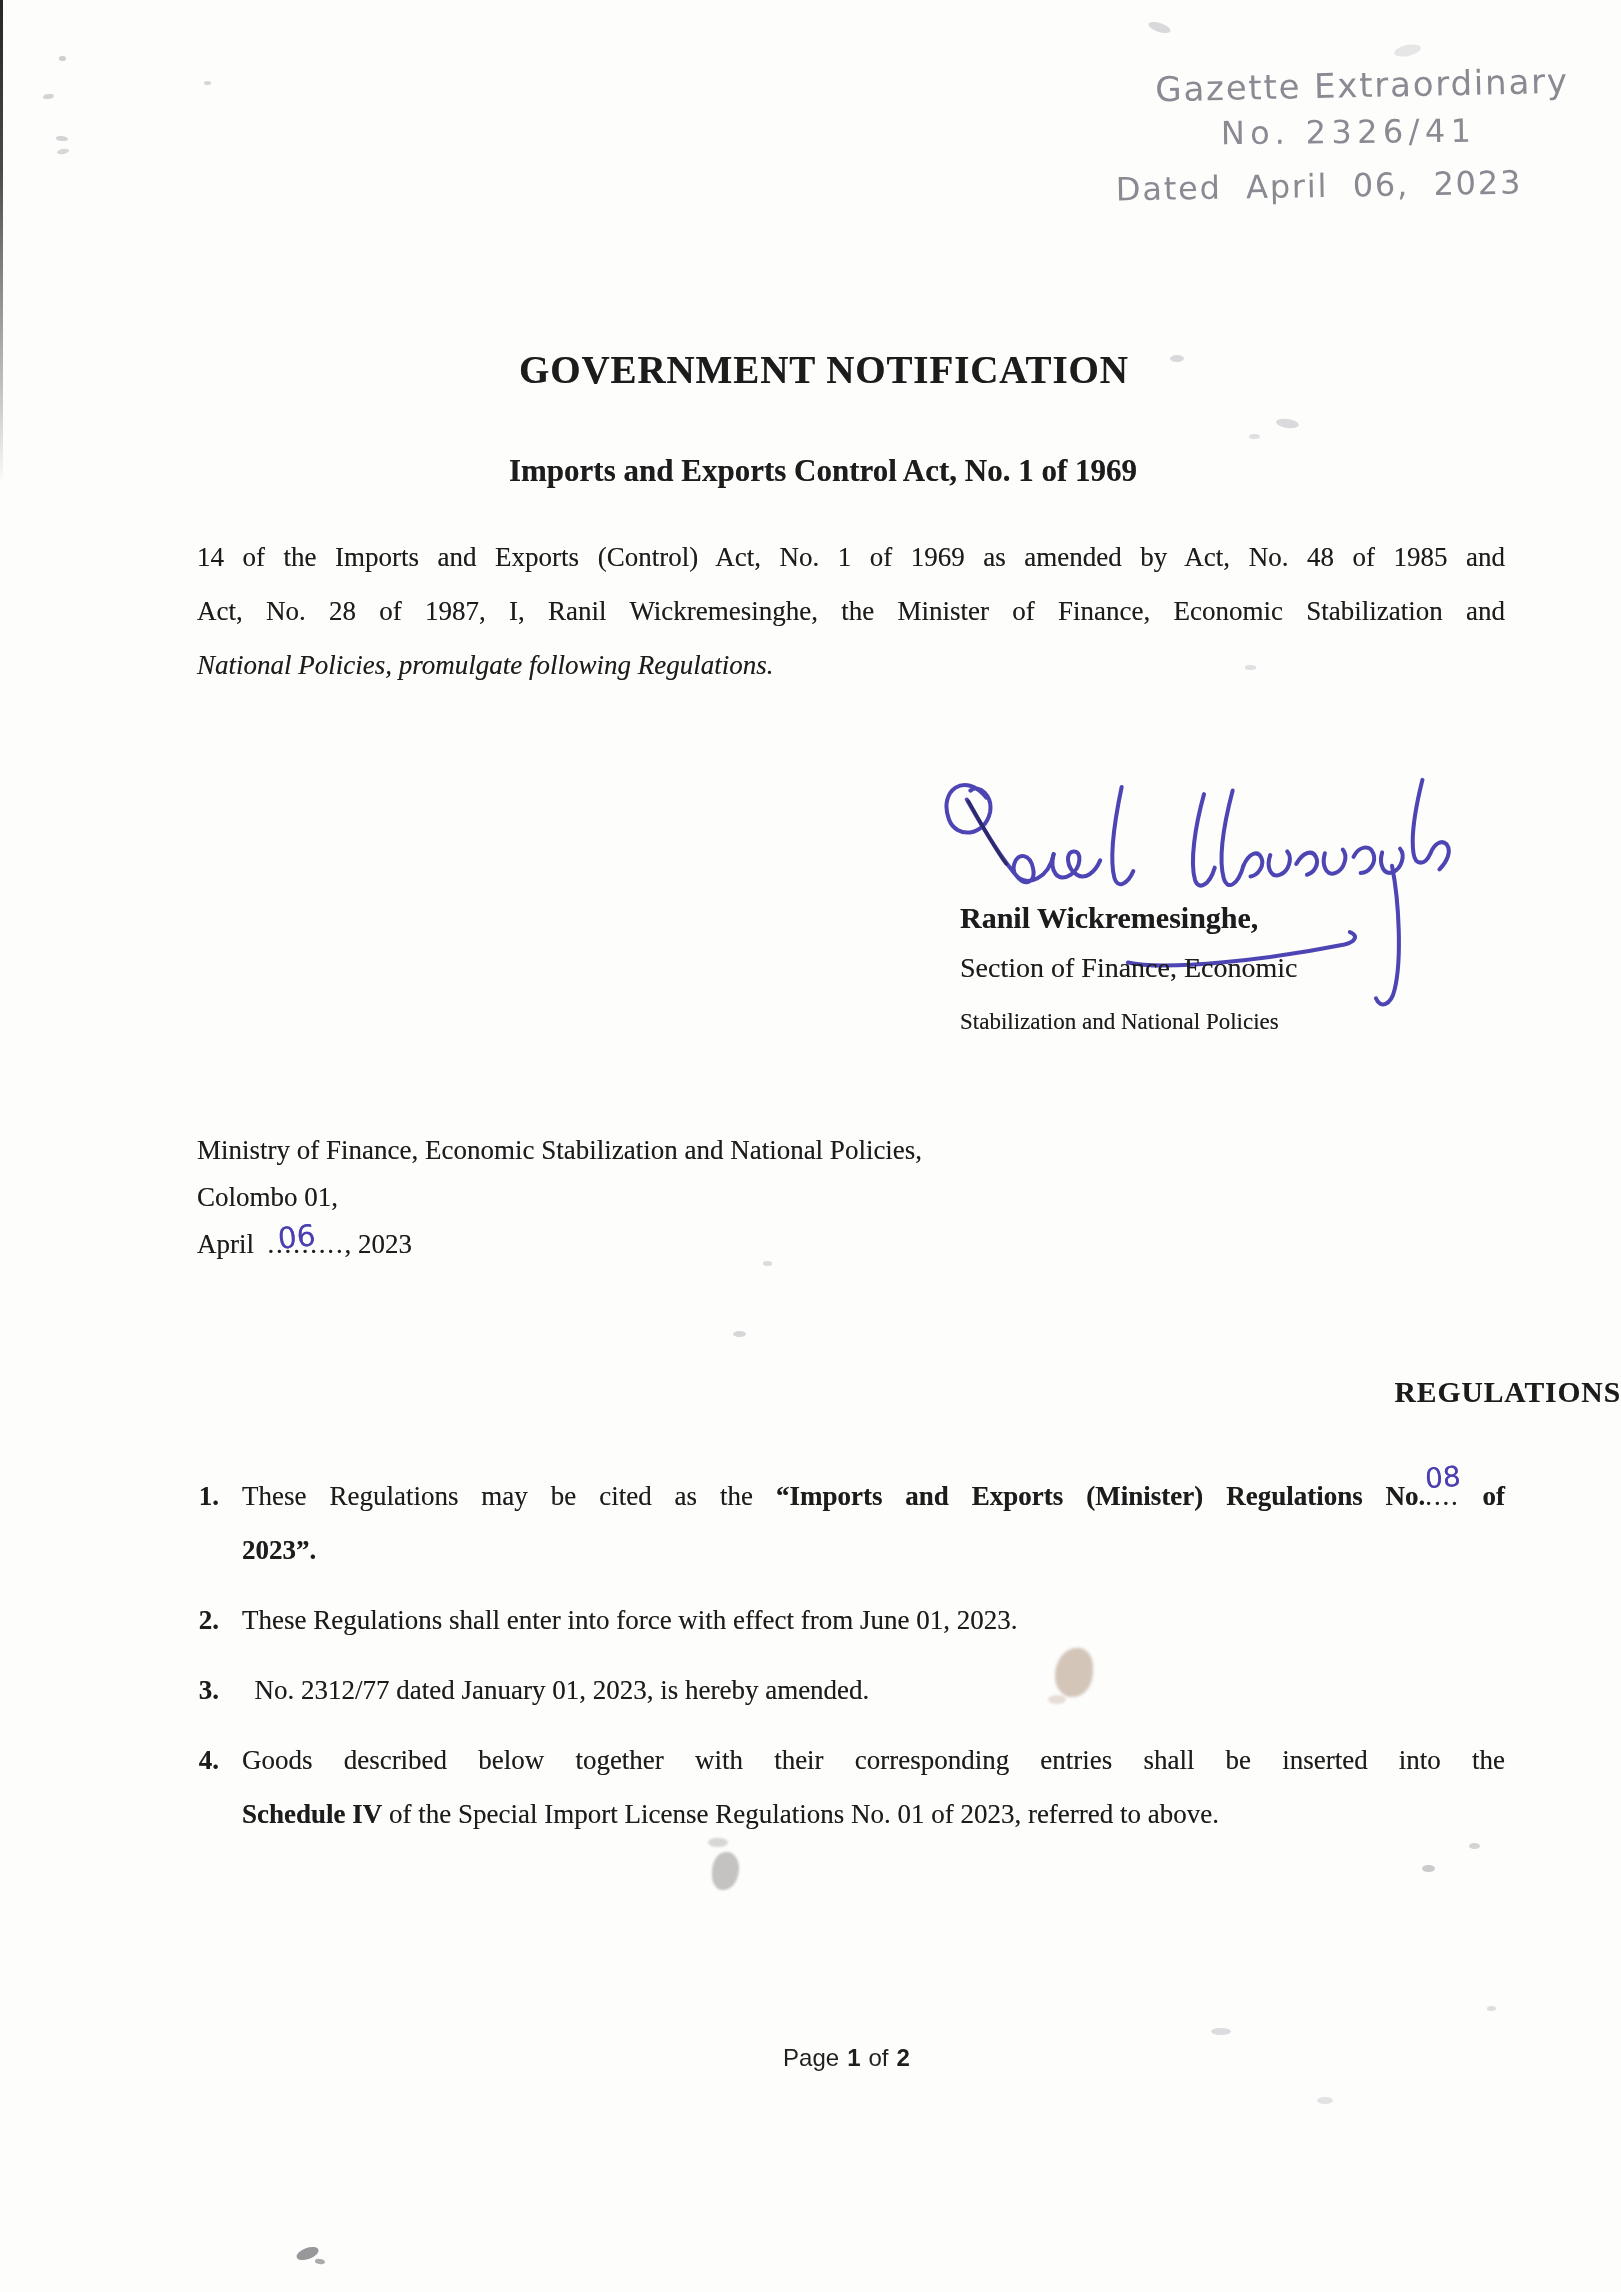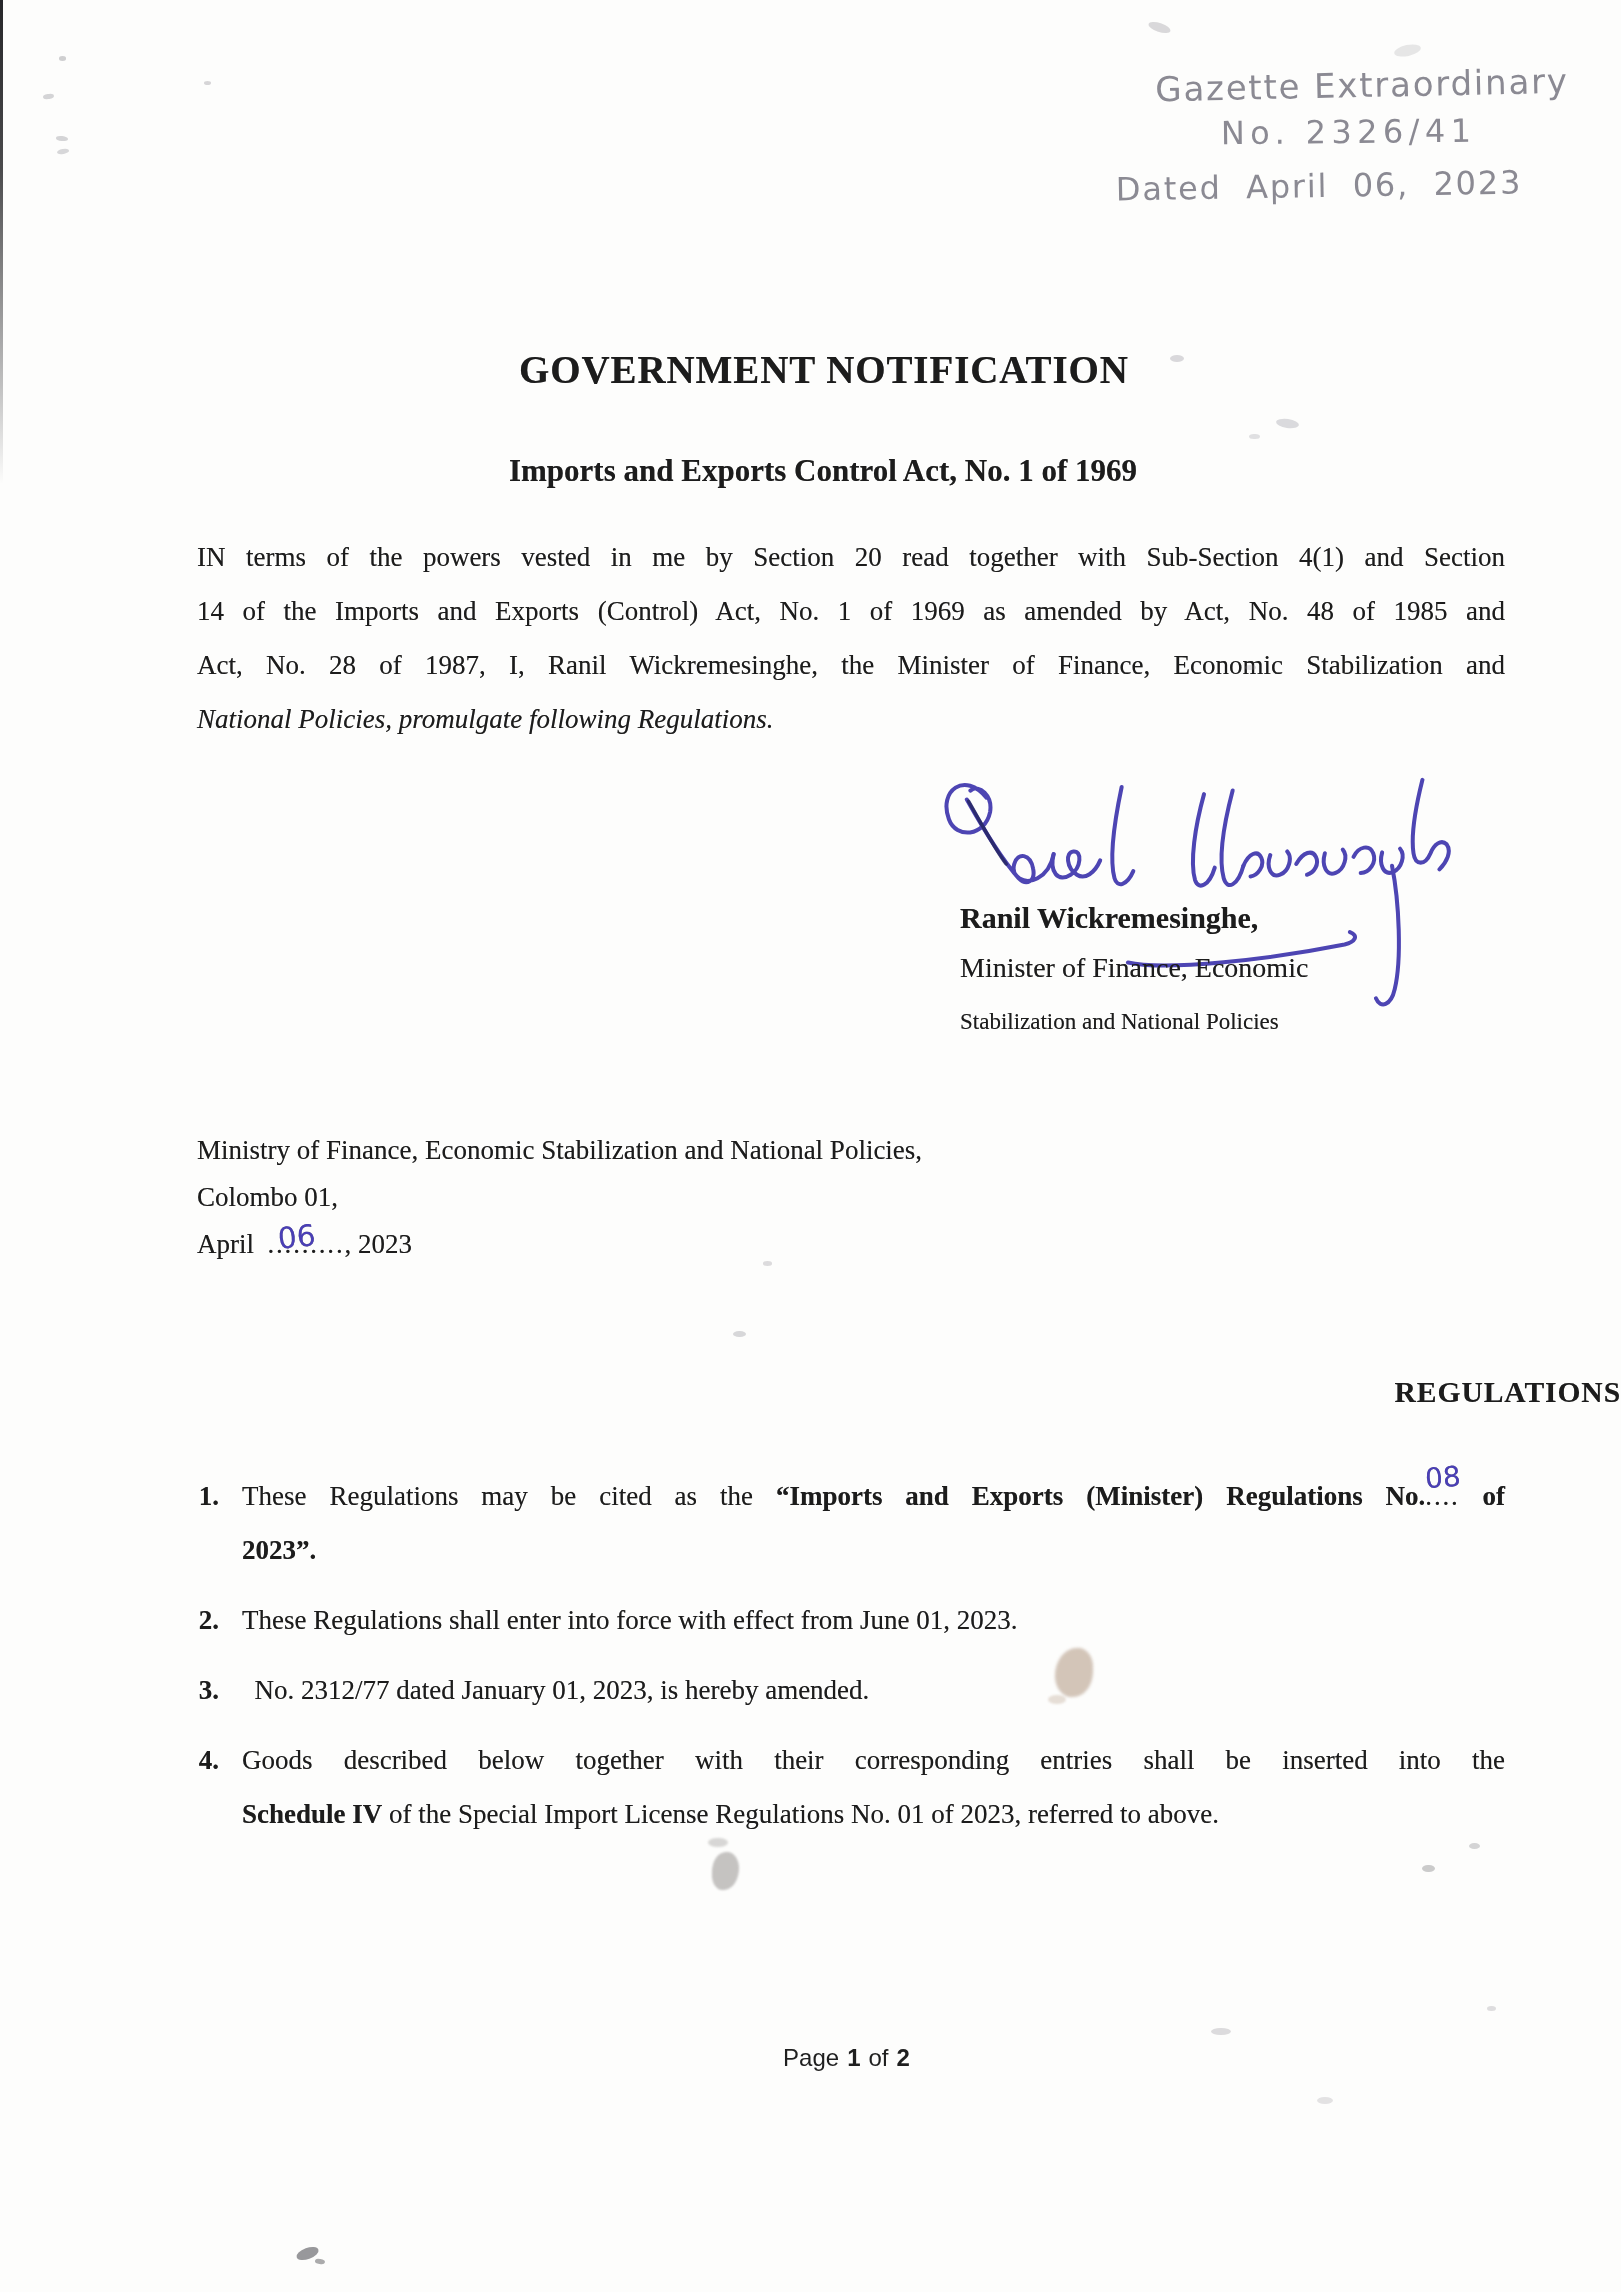--- a/index.html
+++ b/index.html
@@ -107,21 +107,20 @@
   <div class="pencil-note">
     <div class="pencil-l1">Gazette Extraordinary</div>
     <div class="pencil-l2">No. 2326/41</div>
     <div class="pencil-l3">Dated April 06, 2023</div>
   </div>
 
   <div class="title serif-soft">GOVERNMENT NOTIFICATION</div>
   <div class="subtitle serif-soft">Imports and Exports Control Act, No. 1 of 1969</div>
 
   <div class="preamble serif-soft" id="preamble">
-      <div class="para-line">IN terms of the powers vested in me by Section 20 read together with Sub-Section 4(1) and Section</div>
       <div class="para-line">14 of the Imports and Exports (Control) Act, No. 1 of 1969 as amended by Act, No. 48 of 1985 and</div>
       <div class="para-line">Act, No. 28 of 1987, I, Ranil Wickremesinghe, the Minister of Finance, Economic Stabilization and</div>
       <div class="para-line">National Policies, promulgate following Regulations.</div>
     </div>
 
   <svg class="signature-svg" viewBox="0 0 620 330" fill="none">
     <g stroke="#3f36ad" stroke-width="4.5" stroke-linecap="round" stroke-linejoin="round" opacity="0.92">
       <path d="M62,34 C38,4 8,26 20,58 C28,80 60,78 66,50 C69,32 54,18 44,26"></path>
       <path d="M40,36 C58,68 78,102 98,124 C107,133 117,127 114,113 C111,97 97,94 93,108 C89,122 104,132 119,124 C130,118 135,107 137,97"></path>
       <path d="M137,97 C132,117 142,129 156,120 C168,112 169,93 159,94 C150,95 151,112 163,120 C172,126 183,118 189,104"></path>
@@ -132,21 +131,21 @@
       <path d="M408,108 C416,94 426,92 430,100 C434,108 428,118 420,120 M440,96 C436,110 442,122 452,118 C462,114 466,99 460,92"></path>
       <path d="M472,100 C478,88 490,86 494,96 C498,106 490,118 480,118 M504,95 C500,109 506,121 516,117 C526,113 530,98 524,91"></path>
       <path d="M549,14 C541,46 536,76 539,96 C541,110 552,110 558,96 C562,86 570,80 576,86 C582,94 576,106 568,114"></path>
       <path d="M515,110 C523,150 526,215 518,248 C514,266 502,270 497,258"></path>
       <path d="M220,218 C262,228 382,214 462,198 C474,195 478,188 468,184"></path>
     </g>
     <path d="M42,38 C58,66 72,92 84,108" stroke="#23235e" stroke-width="4" stroke-linecap="round" opacity="0.8"></path>
   </svg>
 
   <div class="sig-name serif-soft">Ranil Wickremesinghe,</div>
-  <div class="sig-t1 serif-soft">Minister of Finance, Economic</div>
+  <div class="sig-t1 serif-soft">Section of Finance, Economic</div>
   <div class="sig-t2 serif-soft">Stabilization and National Policies</div>
 
   <div class="addr-block">
     <div class="addr-line serif-soft">Ministry of Finance, Economic Stabilization and National Policies,</div>
     <div class="addr-line serif-soft">Colombo 01,</div>
     <div class="addr-line serif-soft">
       <span>April</span>
       <span>&nbsp;</span><span class="dotline"><span class="dots">.........</span><span class="hw-digit date-hw">06</span></span><span>, 2023</span>
     </div>
   </div>

